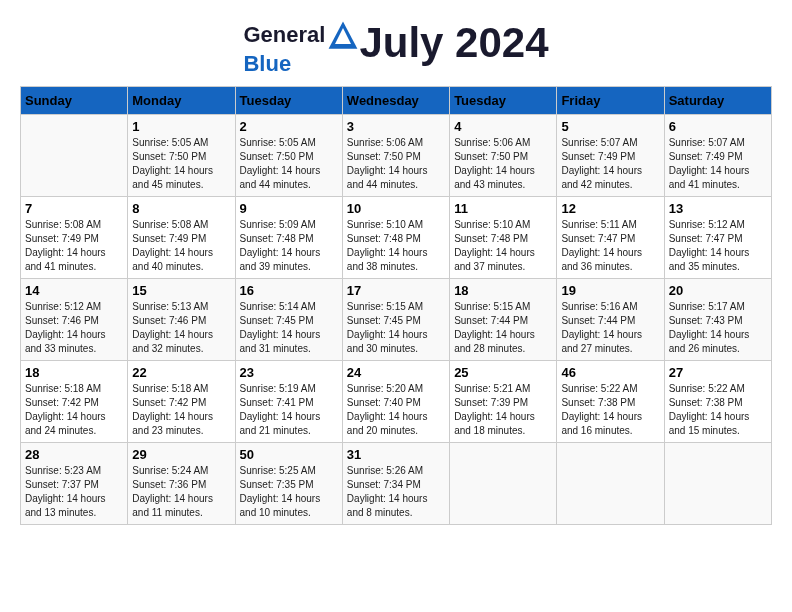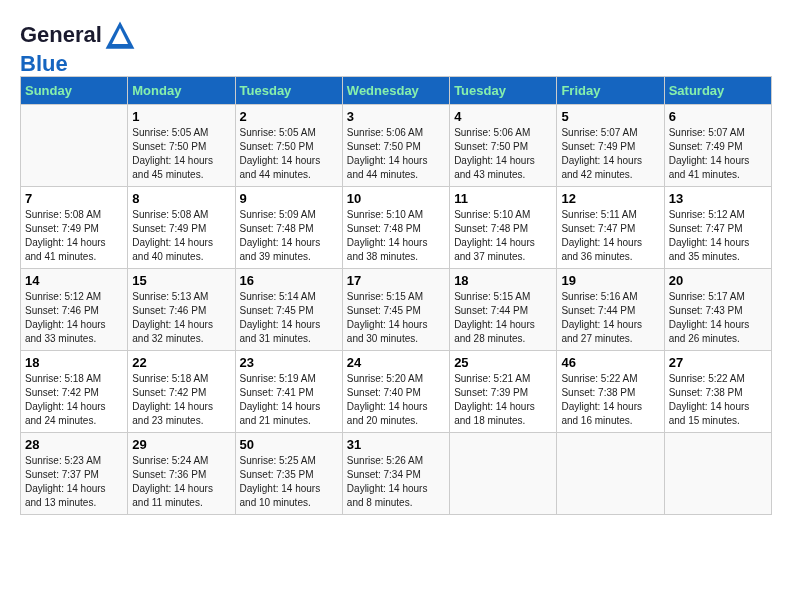--- a/index.html
+++ b/index.html
@@ -5,22 +5,23 @@
     * { box-sizing: border-box; margin: 0; padding: 0; }
     body {
       font-family: Arial, sans-serif;
       background: #fff;
       width: 792px;
       min-height: 612px;
       padding: 20px;
     }
     .header {
       display: flex;
-      justify-content: space-between;
+      justify-content: center;
       align-items: flex-start;
+      margin-bottom: 10px;
     }
     .logo {
       display: flex;
       align-items: center;
     }
     .logo-text {
       font-size: 22px;
       font-weight: bold;
       line-height: 1.1;
     }
@@ -44,21 +45,21 @@
       font-size: 16px;
       color: #333;
     }
     table {
       width: 100%;
       border-collapse: collapse;
       font-size: 11px;
     }
     thead tr th {
       background-color: #1565c0;
-      color: #86efac;
+      color: #000000;
       padding: 6px 4px;
       text-align: left;
       font-size: 13px;
       font-weight: bold;
       border: 1px solid #ccc;
     }
     tbody tr td {
       border: 1px solid #ccc;
       vertical-align: top;
       padding: 4px;
@@ -91,20 +92,21 @@
           <polygon points="20,2 38,36 2,36" fill="#1565c0"></polygon>
           <polygon points="20,10 30,30 10,30" fill="#fff"></polygon>
         </svg>
       </div>
       <div class="logo-text">
         <span class="logo-blue">Blue</span>
       </div>
     </div>
   </div>
   <div class="title-block">
+    <div class="month-title">July 2024</div>
   </div>
 </div>
 
 <table>
   <thead>
     <tr>
     <th>Sunday</th>
         <th>Monday</th>
         <th>Tuesday</th>
         <th>Wednesday</th>

